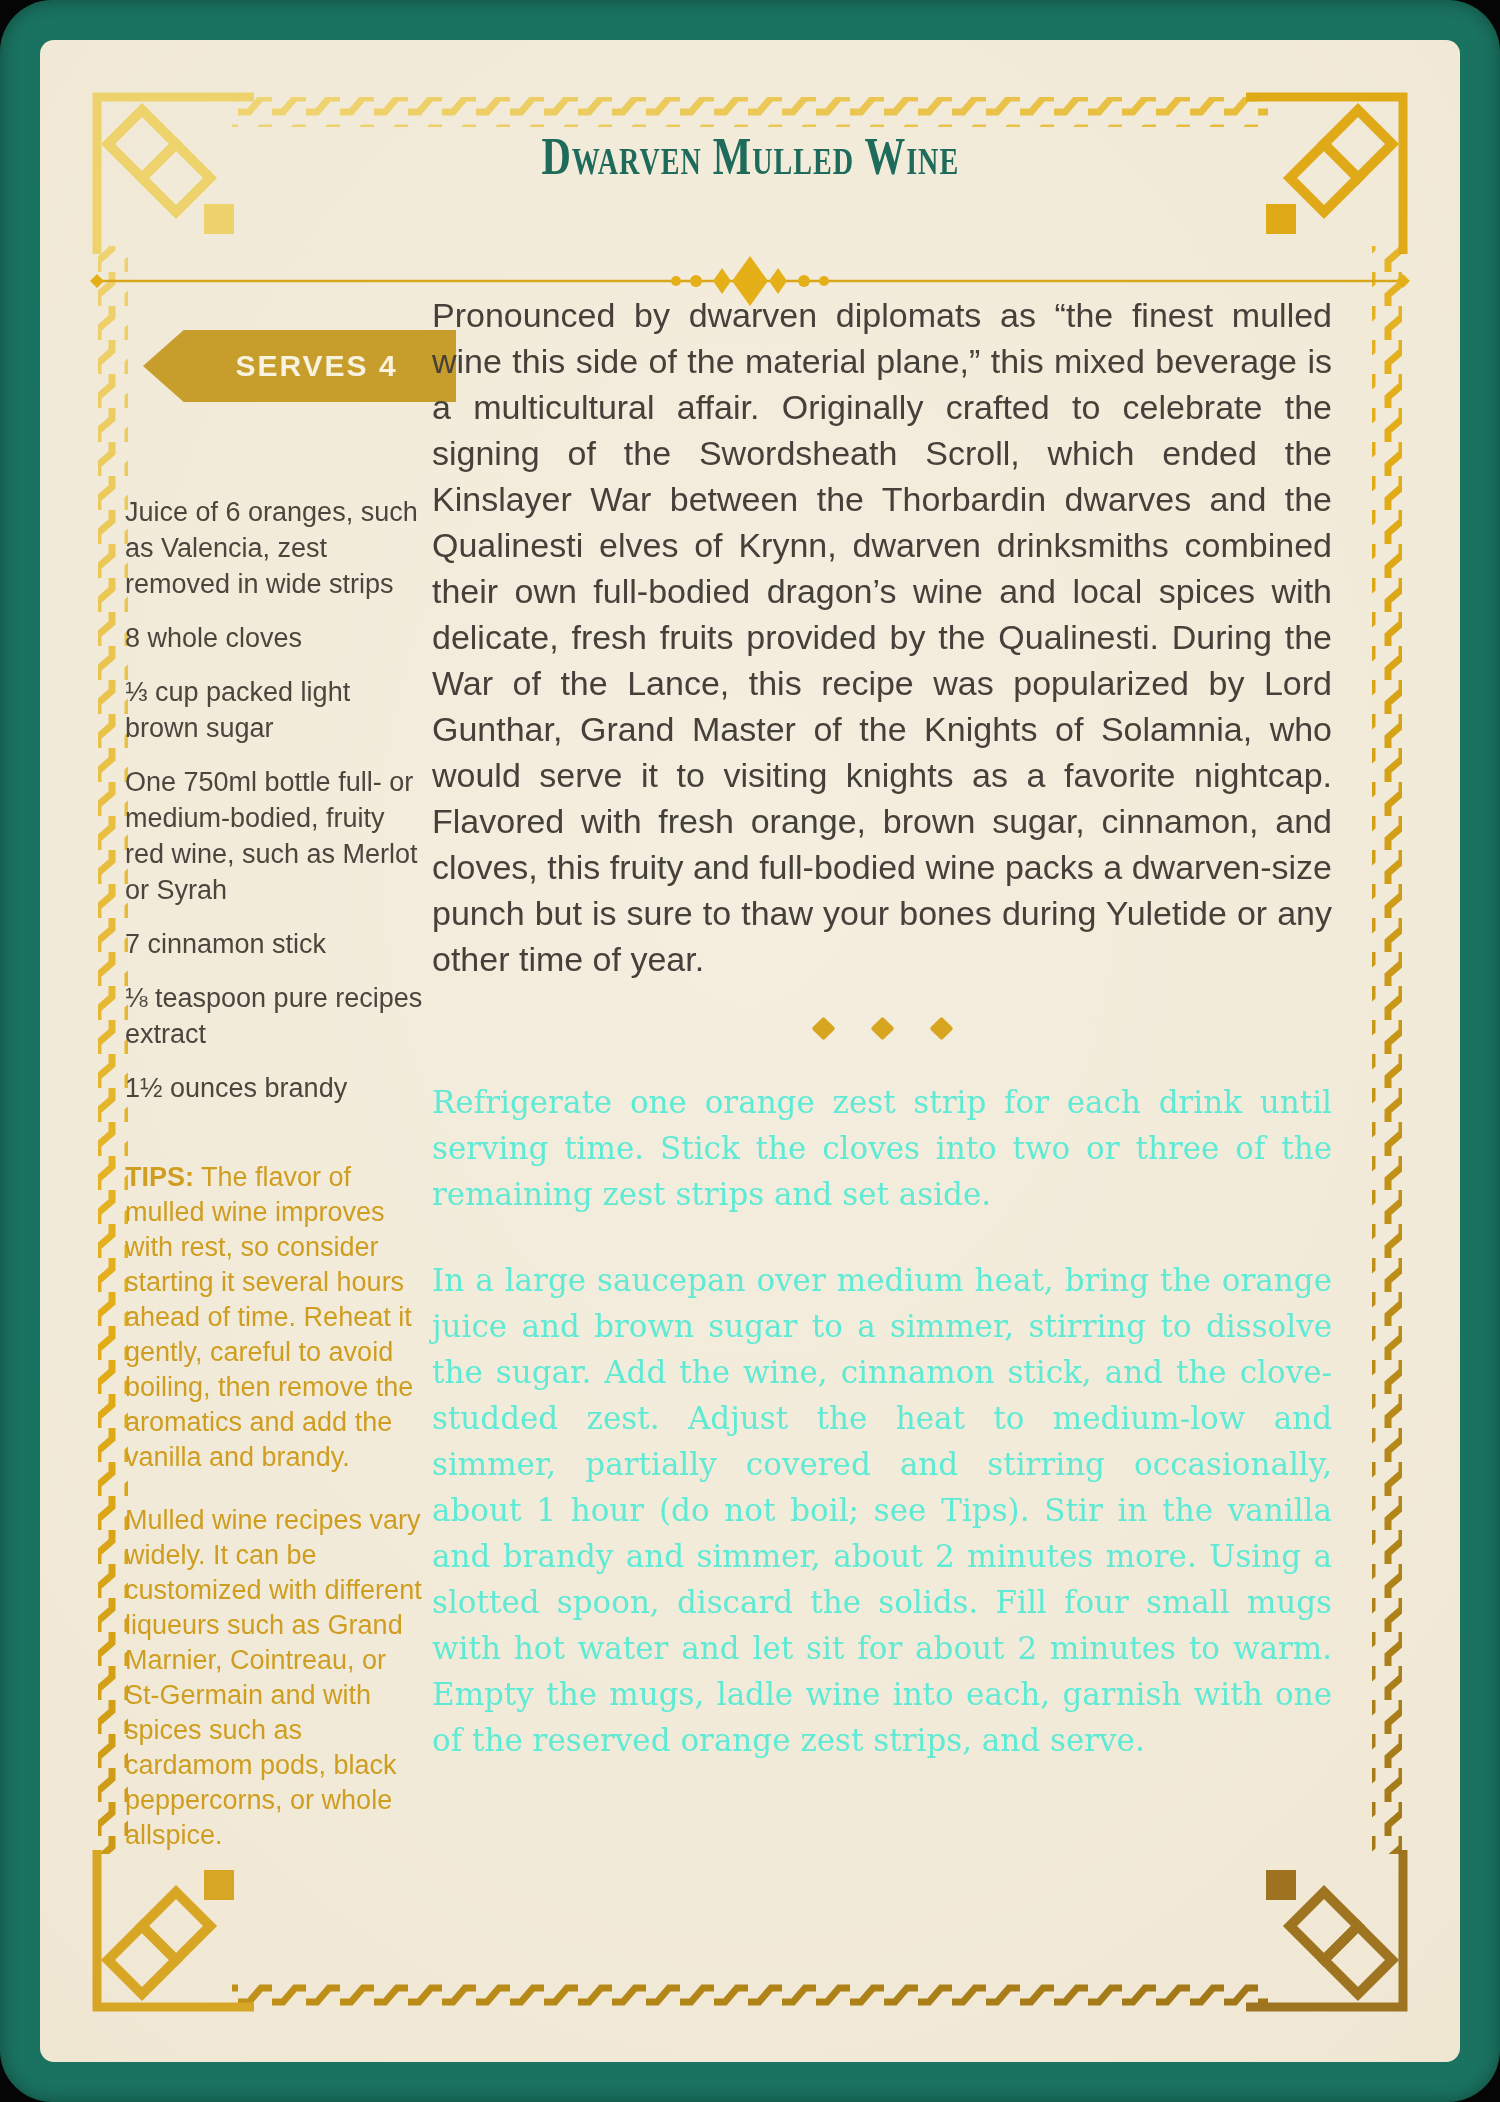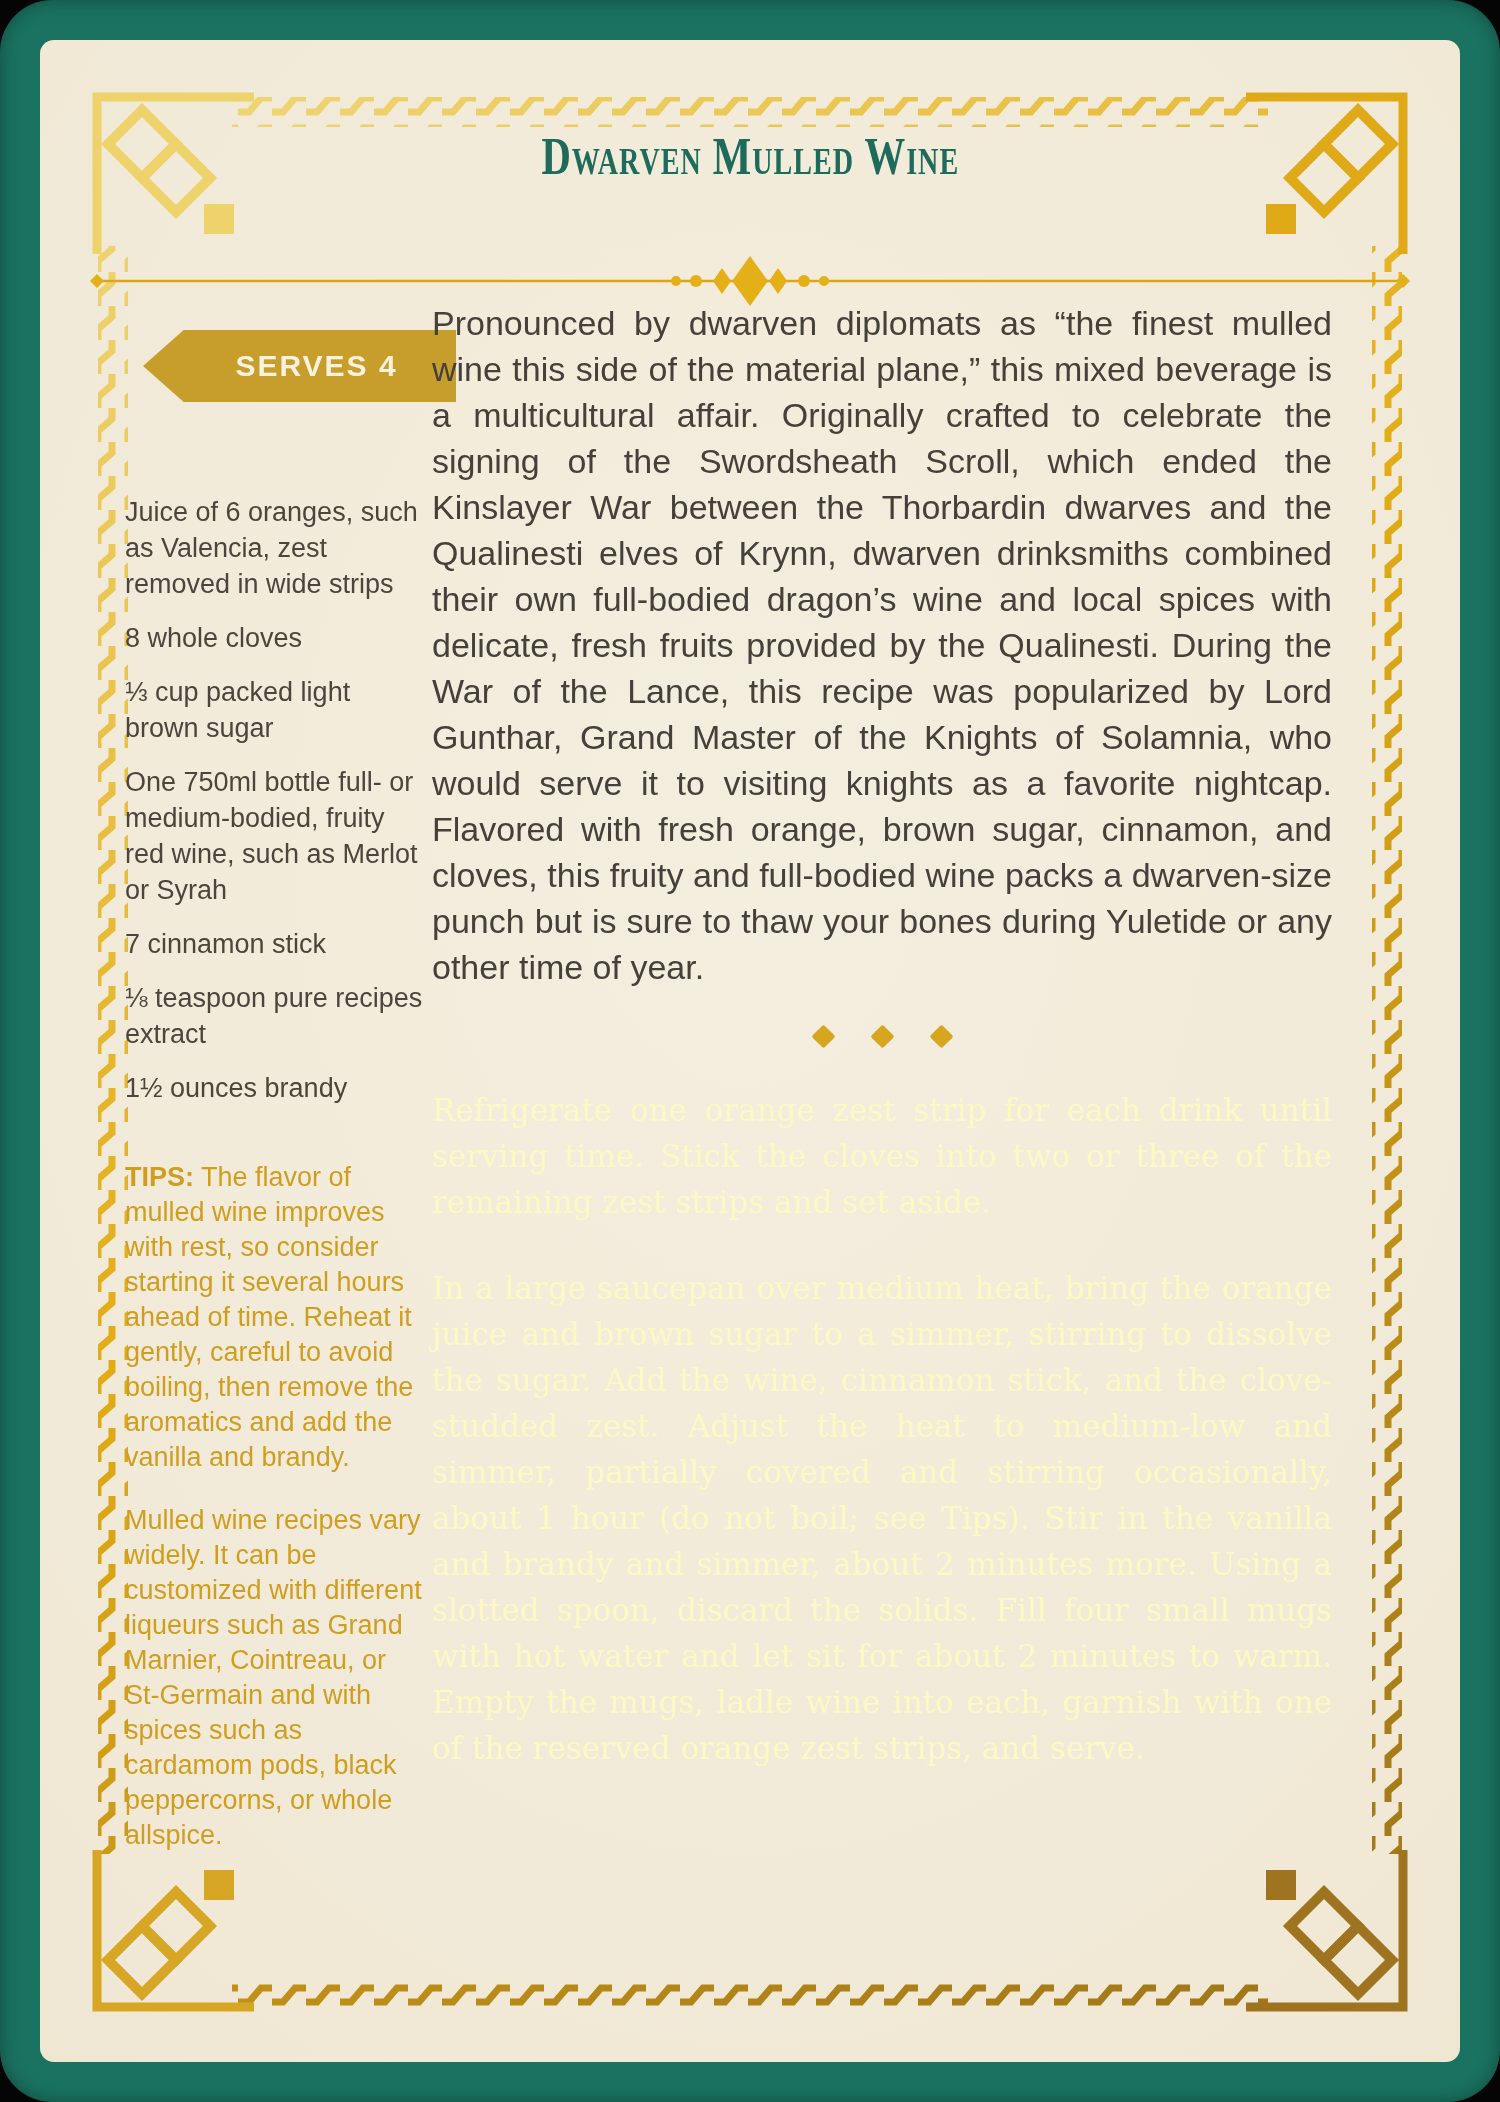--- a/index.html
+++ b/index.html
@@ -58,41 +58,41 @@
   }
   .ingredients p{margin:0 0 18px;}
   .tips{
     position:absolute;left:125px;top:1148px;width:302px;
     font:27px/35px "Liberation Sans",sans-serif;
     color:#cf9e20;
   }
   .tips p{margin:12px 0 28px;}
   .tips strong{font-weight:700;}
   .rightcol{
-    position:absolute;left:432px;top:300px;width:900px;
+    position:absolute;left:432px;top:292px;width:900px;
   }
   .intro{
     font:34px/46px "Liberation Sans",sans-serif;
     color:#46403a;
     text-align:justify;
     hyphens:auto;
     margin:0;
   }
   .diamond-sep{
     display:flex;justify-content:center;gap:42px;
     margin:38px 0 42px;
   }
   .diamond-sep i{
     width:17px;height:17px;background:#d7a51f;
     transform:rotate(45deg);
     border-radius:2px;
   }
   .steps p{
     font:31px/46px "DejaVu Serif",serif;
-    color:#fef9c3;
+    color:#5eead4;
     text-align:justify;
     hyphens:auto;
     margin:0 0 40px;
   }
 </style>
 </head>
 <body>
 
 <div class="card">
   <div class="paper"></div>

